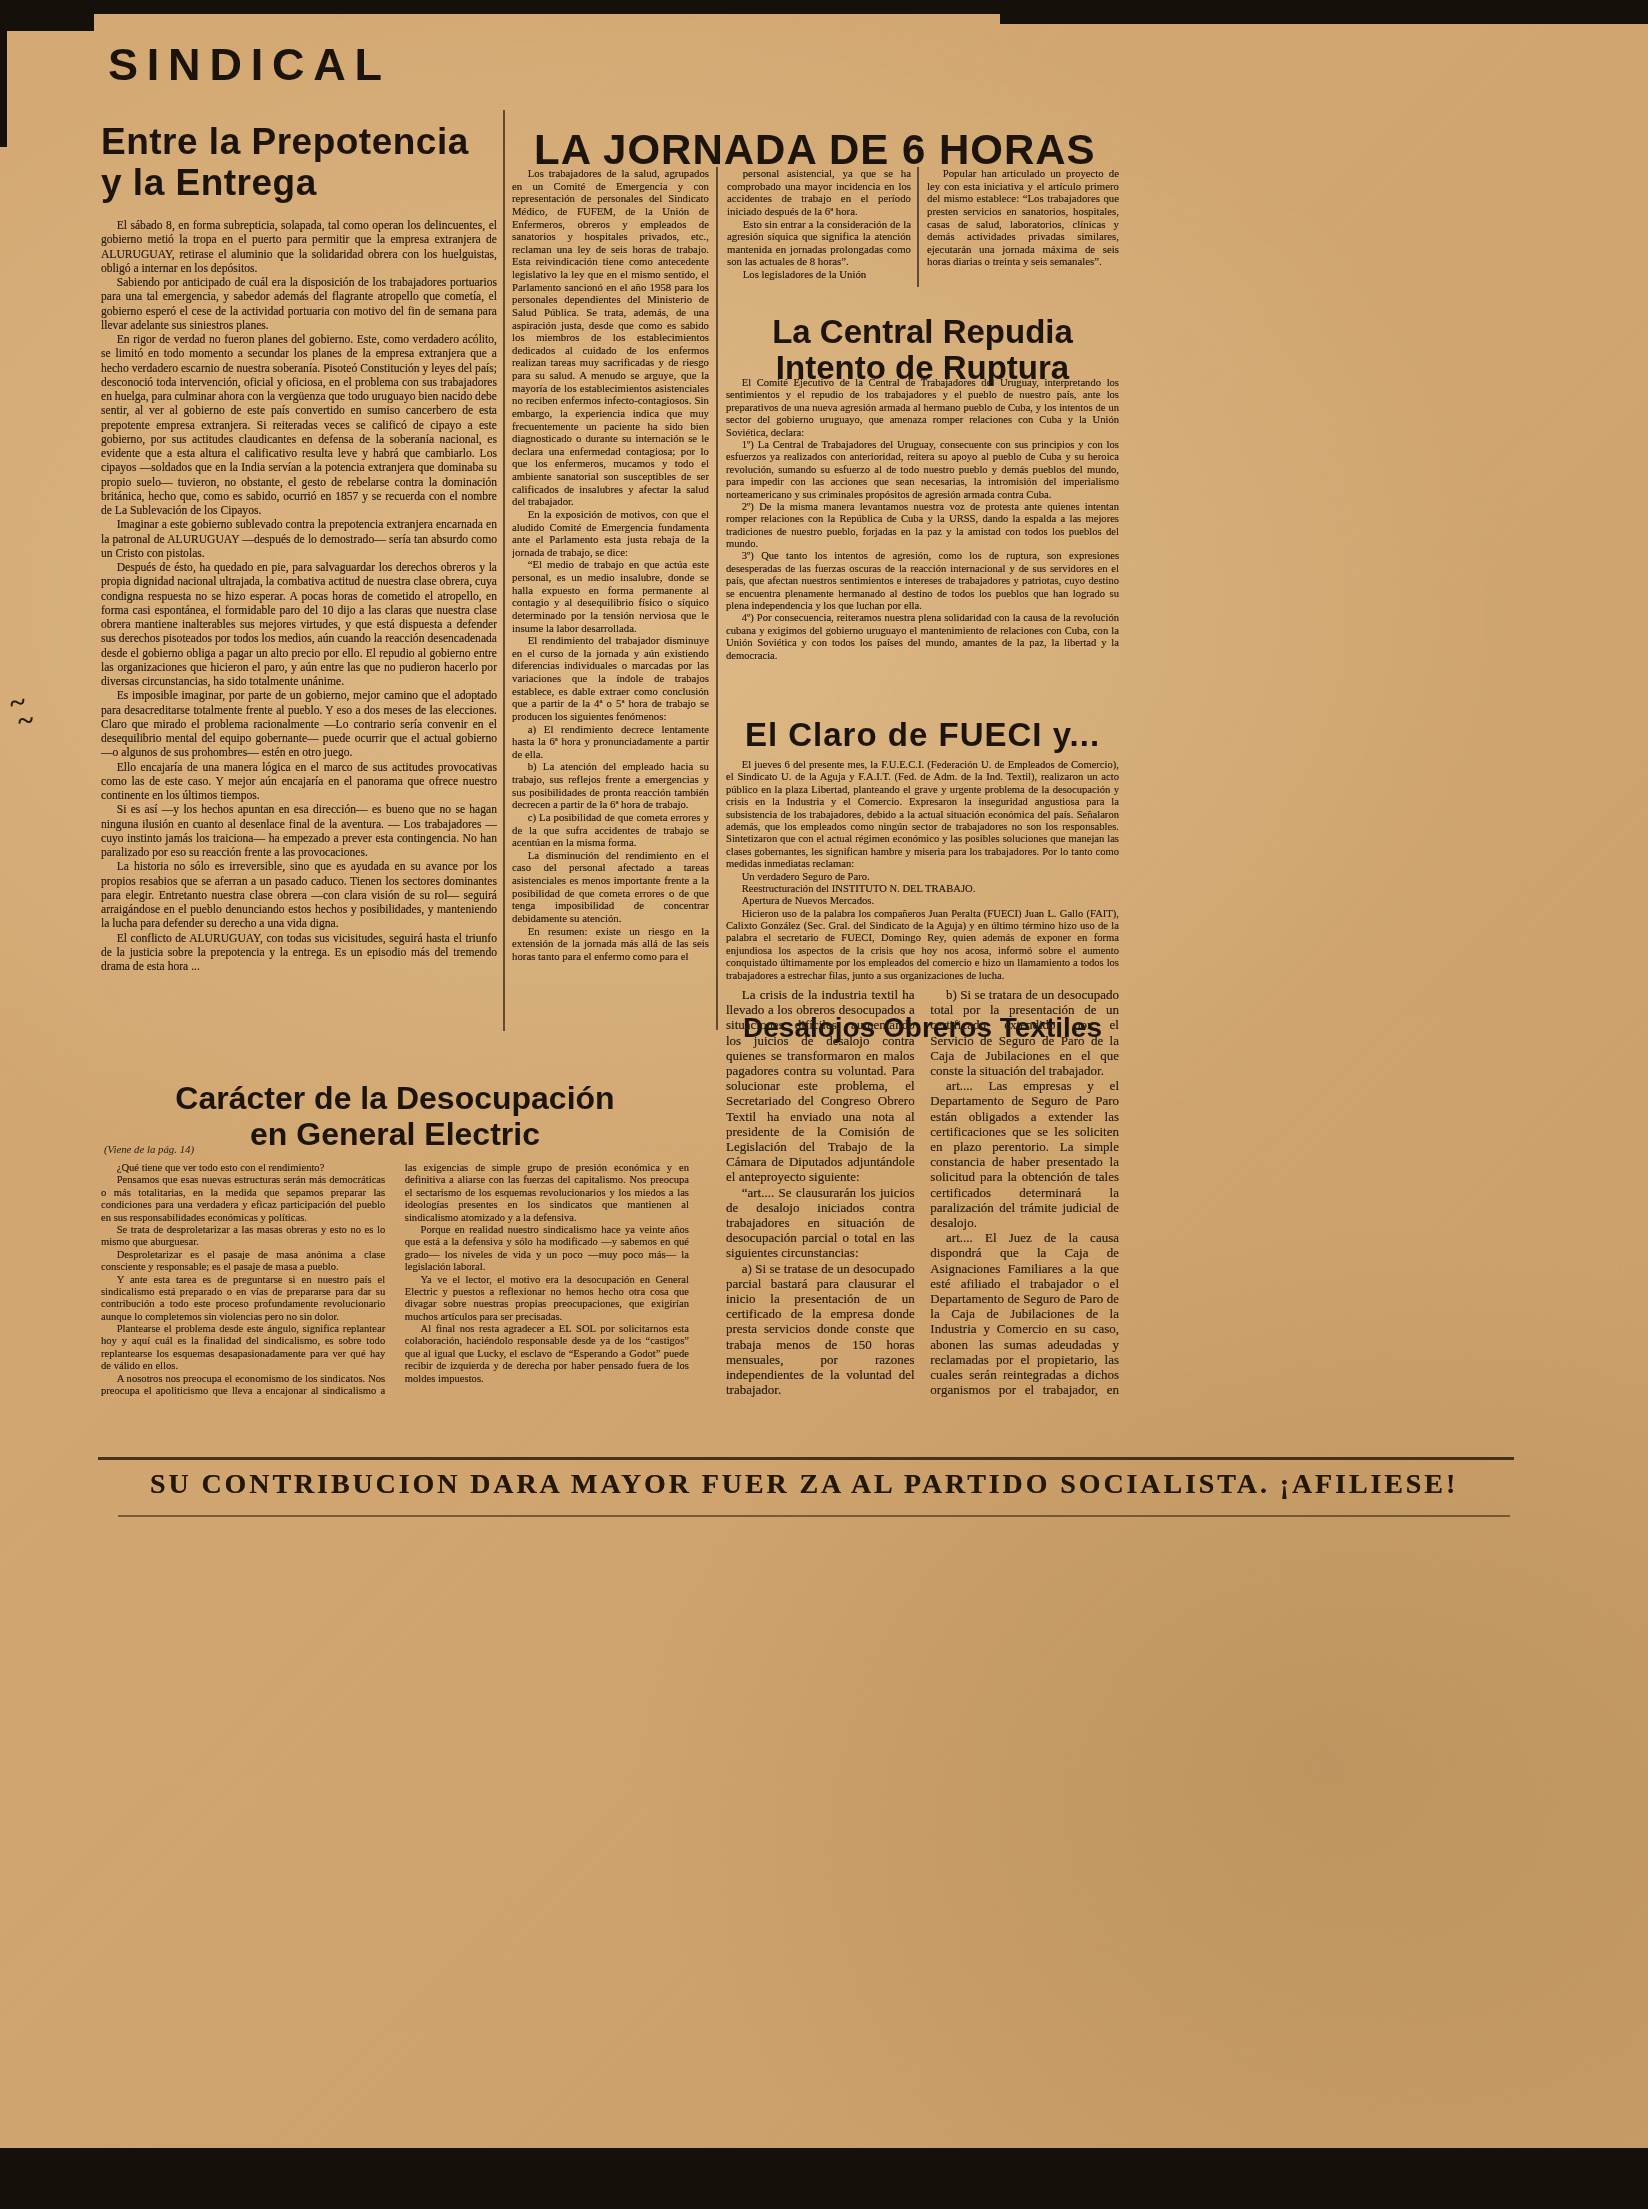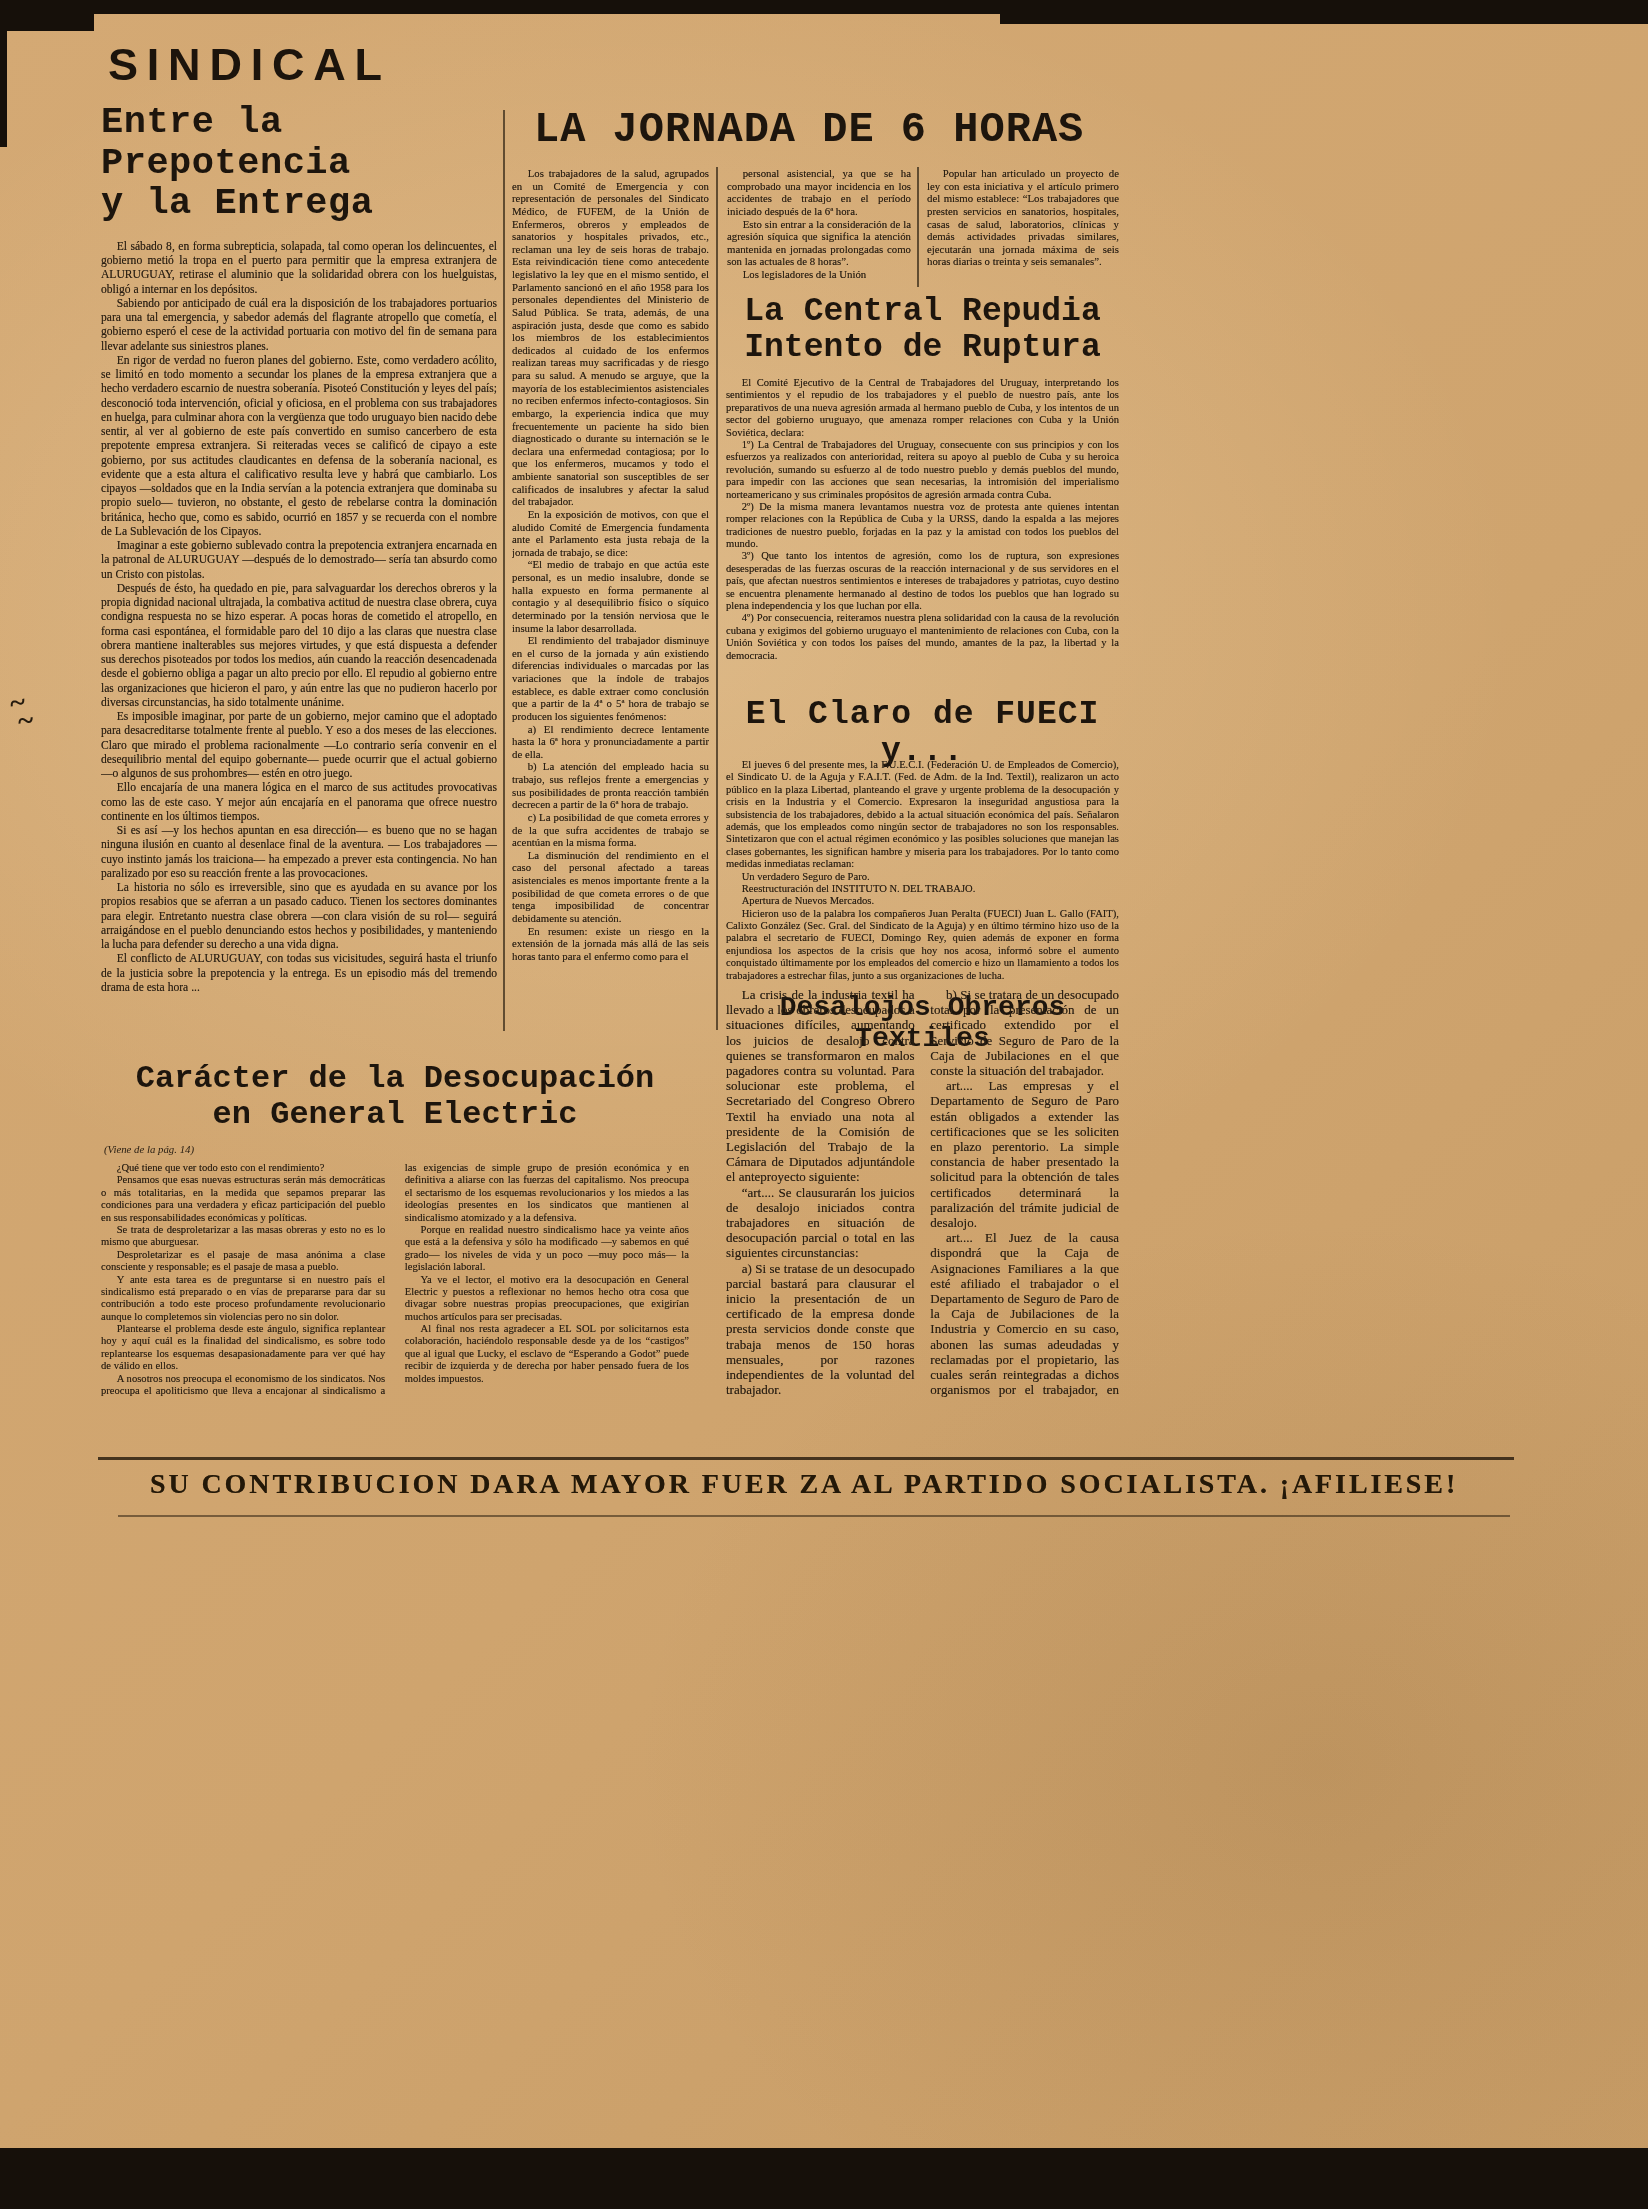--- a/index.html
+++ b/index.html
@@ -21,22 +21,22 @@
   .left-sliver    { left:0; top:0; width:6.9px; height:147px; }
   .bottom-bar     { left:0; top:2148px; width:1649px; height:61px; }
 
   .section-label {
     position:absolute; left:108px; top:39px;
     font-family:"Liberation Sans", sans-serif; font-weight:bold;
     font-size:45px; letter-spacing:8.8px; color:#1c140c;
   }
 
   .headline {
-    font-family:Liberation Mono, monospace; font-weight:bold;
-    color:#1d150d; white-space:pre-line;
+    font-family:Liberation Sans, sans-serif; font-weight:bold;
+    color:#1d150d; white-space:pre-line;margin-top:20px;
   }
 
   .body { text-align:justify; overflow:hidden; hyphens:auto; }
   .body p { margin:0; text-indent:15.7px; text-shadow:0 0 0.5px rgba(43,32,20,0.55); }
 
   .left-article { position:absolute; left:101px; top:102px; width:396px; }
   .left-article .headline { font-size:37px; line-height:1.1; letter-spacing:0.5px; }
   .left-article .body { margin-top:15.7px; height:796px; font-size:11.6px; line-height:1.23; }
 
   .vrule { position:absolute; width:2px; background:rgba(58,44,26,0.75); }

